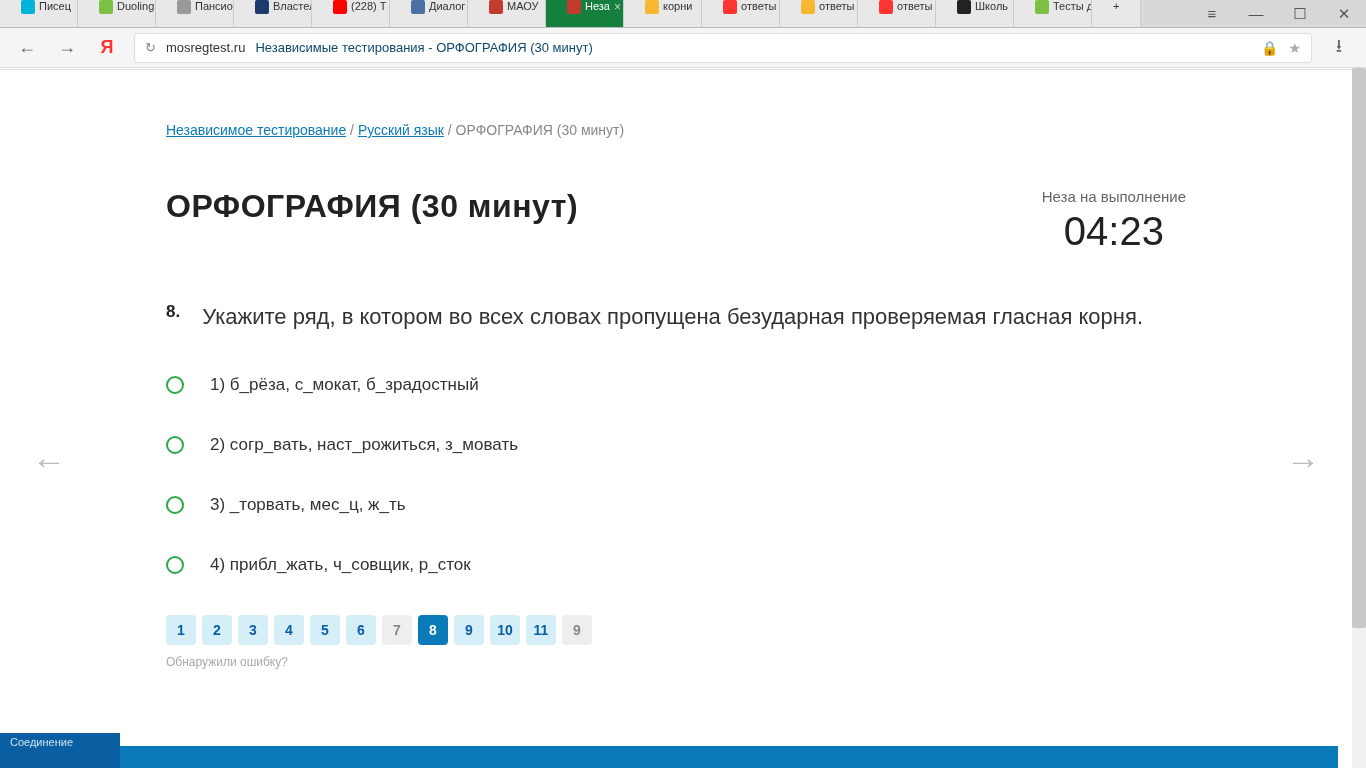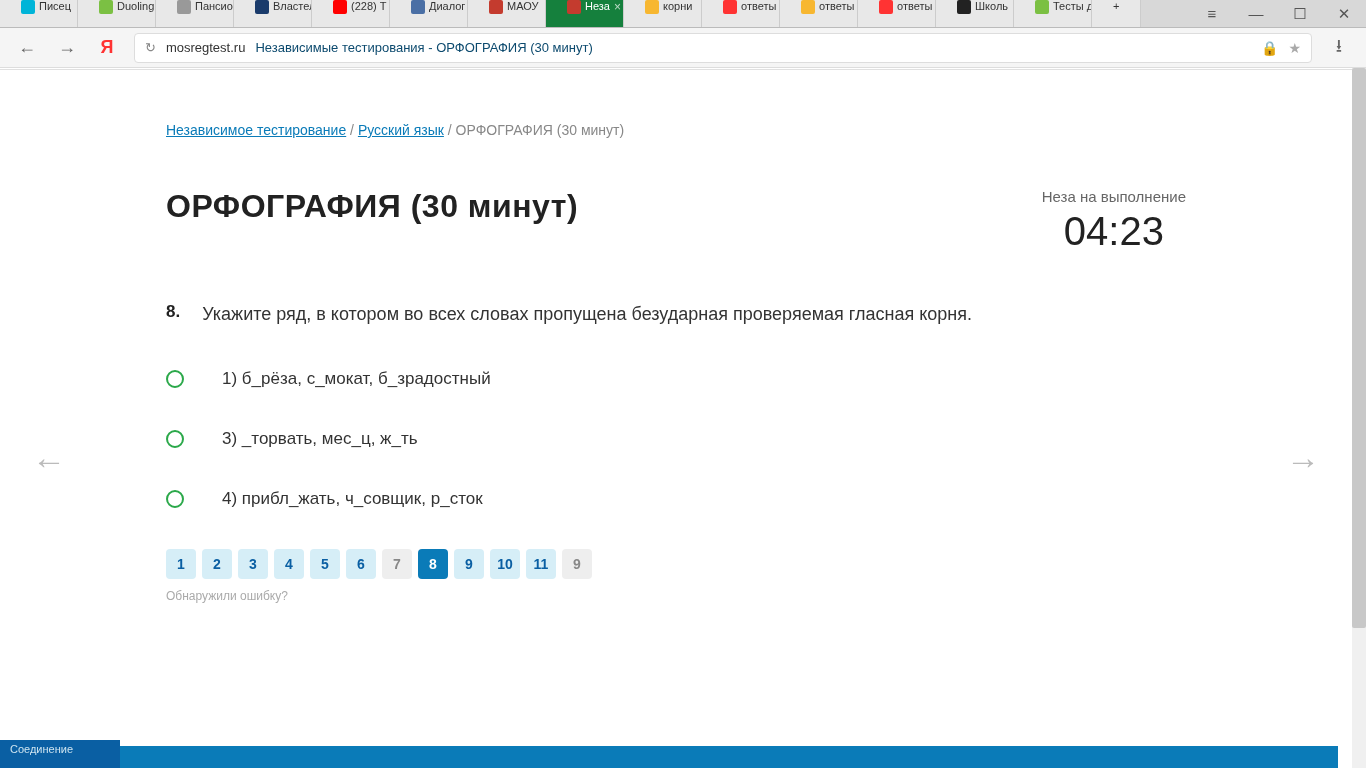--- a/index.html
+++ b/index.html
@@ -22,37 +22,37 @@
 .page{max-width:1060px;margin:0 auto;padding:30px 20px 0}
 .breadcrumb{font-size:14px;color:#888;margin:22px 0 50px}
 .breadcrumb a{color:#0a7bb8;text-decoration:underline}
 .title-row{display:flex;align-items:flex-start;justify-content:space-between;margin-bottom:48px}
 h1{font-size:32px;font-weight:800;color:#222;letter-spacing:.5px}
 .timer-box{text-align:center}
 .timer-lbl{font-size:15px;color:#666;margin-bottom:4px}
 .timer-val{font-size:40px;color:#222;font-weight:400}
 .question{display:flex;gap:22px;margin-bottom:42px}
 .qnum{font-weight:800;font-size:17px;color:#222}
-.qtext{font-size:18px;color:#333;line-height:1.4}
+.qtext{font-size:22px;color:#333;line-height:1.4}
 .options{padding-left:0}
-.option{display:flex;align-items:center;gap:38px;margin-bottom:40px;cursor:pointer}
+.option{display:flex;align-items:center;gap:26px;margin-bottom:40px;cursor:pointer}
 .radio{width:18px;height:18px;border:2px solid #2ba84a;border-radius:50%;flex-shrink:0}
 .option-text{font-size:17px;color:#333}
 .pager-row{display:flex;align-items:center;justify-content:space-between;margin-top:20px}
 .pager{display:flex;gap:6px}
 .pg{width:30px;height:30px;display:flex;align-items:center;justify-content:center;border-radius:4px;font-size:14px;font-weight:700;cursor:pointer}
 .pg.answered{background:#d6eef7;color:#0a5fa3}
 .pg.current{background:#0a7bb8;color:#fff}
 .pg.upcoming{background:#eee;color:#888}
 .finish-btn{border:2px solid #0a7bb8;color:#0a7bb8;background:#fff;border-radius:24px;padding:10px 28px;font-size:16px;font-weight:700;cursor:pointer}
 .error-link{font-size:12px;color:#aaa;margin-top:10px}
 .nav-arrow{position:absolute;top:370px;width:38px;height:38px;color:#bbb;font-size:34px;cursor:pointer;display:flex;align-items:center;justify-content:center}
 .nav-arrow.left{left:30px}
 .nav-arrow.right{right:30px}
-.status-bar{position:absolute;left:0;bottom:0;height:28px;background:#0a5fa3;color:#cde4f0;font-size:11px;padding:3px 10px;min-width:120px}
+.status-bar{position:absolute;left:0;bottom:0;height:35px;background:#0a5fa3;color:#cde4f0;font-size:11px;padding:3px 10px;min-width:120px}
 .footer-strip{position:absolute;left:0;right:14px;bottom:0;height:22px;background:#0a7bb8}
 .scrollbar{position:absolute;right:0;top:68px;bottom:0;width:14px;background:#f0f0f0}
 .scroll-thumb{position:absolute;top:0;width:14px;height:560px;background:#c8c8c8;border-radius:2px}
 .ya-logo{font-family:Arial;font-weight:700;font-size:18px;color:#f33}
 </style>
 </head>
 <body>
 
 <div class="browser-tabs" id="tabs">
     <div class="tab">
@@ -170,20 +170,24 @@
 
     <div class="question">
       <div class="qnum">8.</div>
       <div class="qtext">Укажите ряд, в котором во всех словах пропущена безударная проверяемая гласная корня.</div>
     </div>
 
     <div class="options" id="opts">
         <div class="option">
           <div class="radio"></div>
           <div class="option-text">1) б_рёза, с_мокат, б_зрадостный</div>
+        </div>
+        <div class="option">
+          <div class="radio"></div>
+          <div class="option-text">2) согр_вать, наст_рожиться, з_мовать</div>
         </div>
         <div class="option">
           <div class="radio"></div>
           <div class="option-text">3) _торвать, мес_ц, ж_ть</div>
         </div>
         <div class="option">
           <div class="radio"></div>
           <div class="option-text">4) прибл_жать, ч_совщик, р_сток</div>
         </div>
       </div>

